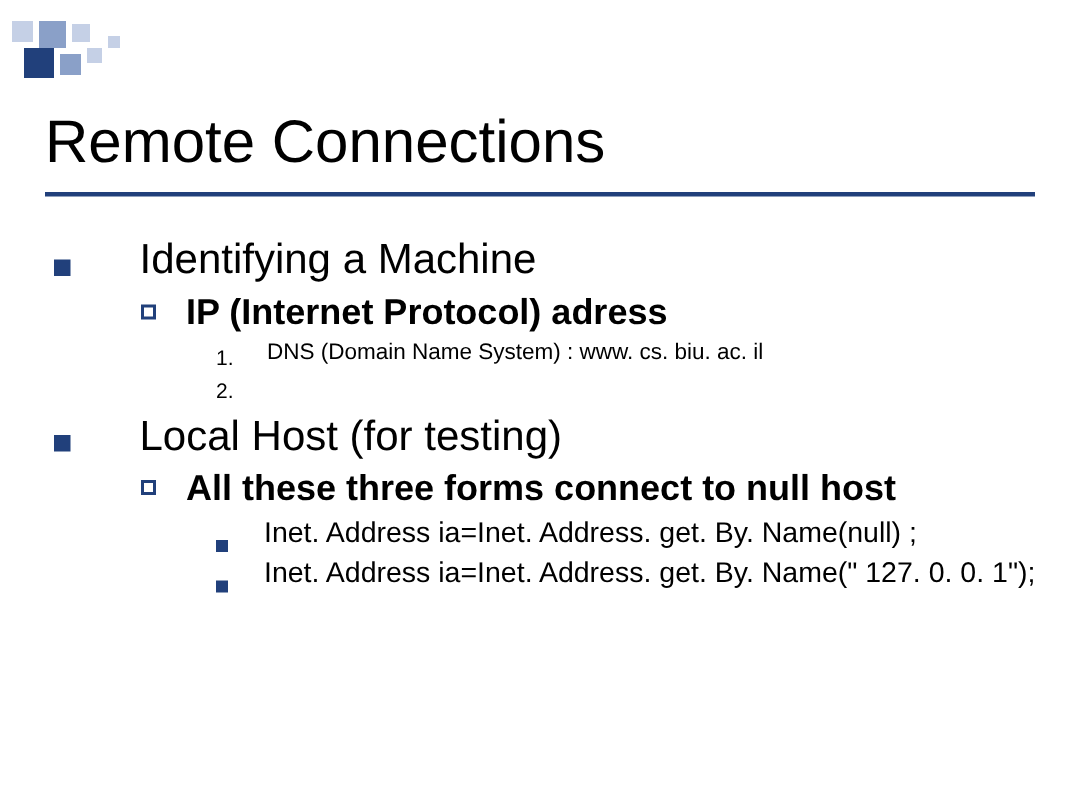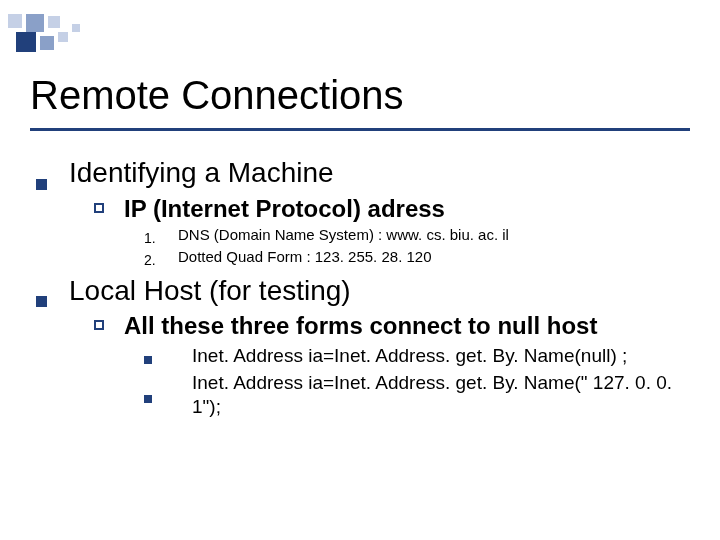--- a/index.html
+++ b/index.html
@@ -49,22 +49,23 @@
     background: #21407b;
   }
   .content {
     position: absolute;
     top: 150px;
     left: 36px;
     right: 20px;
   }
   .lvl1 {
     display: flex;
-    align-items: flex-end;
+    align-items: center;
     margin-top: 6px;
+    gap: 24px;
   }
   .lvl1 .bullet {
     width: 11px;
     height: 11px;
     background: #21407b;
     margin-top: 11px;
     margin-right: 22px;
     flex: 0 0 auto;
   }
   .lvl1 .txt {
@@ -111,23 +112,22 @@
   .lvl3n .txt {
     font-size: 15px;
     line-height: 1.25;
   }
   .lvl3-group-sq {
     margin-left: 108px;
     margin-top: 2px;
   }
   .lvl3s {
     display: flex;
-    align-items: center;
+    align-items: flex-end;
     margin-top: 3px;
-    gap: 16px;
   }
   .lvl3s .bullet {
     width: 8px;
     height: 8px;
     background: #21407b;
     margin-top: 8px;
     margin-right: 24px;
     flex: 0 0 auto;
   }
   .lvl3s .txt {
@@ -167,21 +167,20 @@
       </div>
     </div>
 
     <div class="lvl3-group-num">
       <div class="lvl3n">
         <div class="num">1.</div>
         <div class="txt">DNS (Domain Name System) : www. cs. biu. ac. il</div>
       </div>
       <div class="lvl3n">
         <div class="num">2.</div>
-        <div class="txt">Dotted Quad Form : 123. 255. 28. 120</div>
       </div>
     </div>
 
 
     <div class="lvl1" style="margin-top:6px;">
       <div class="bullet"></div>
       <div class="txt">Local Host (for testing)</div>
     </div>
 
     <div class="lvl2-group">

